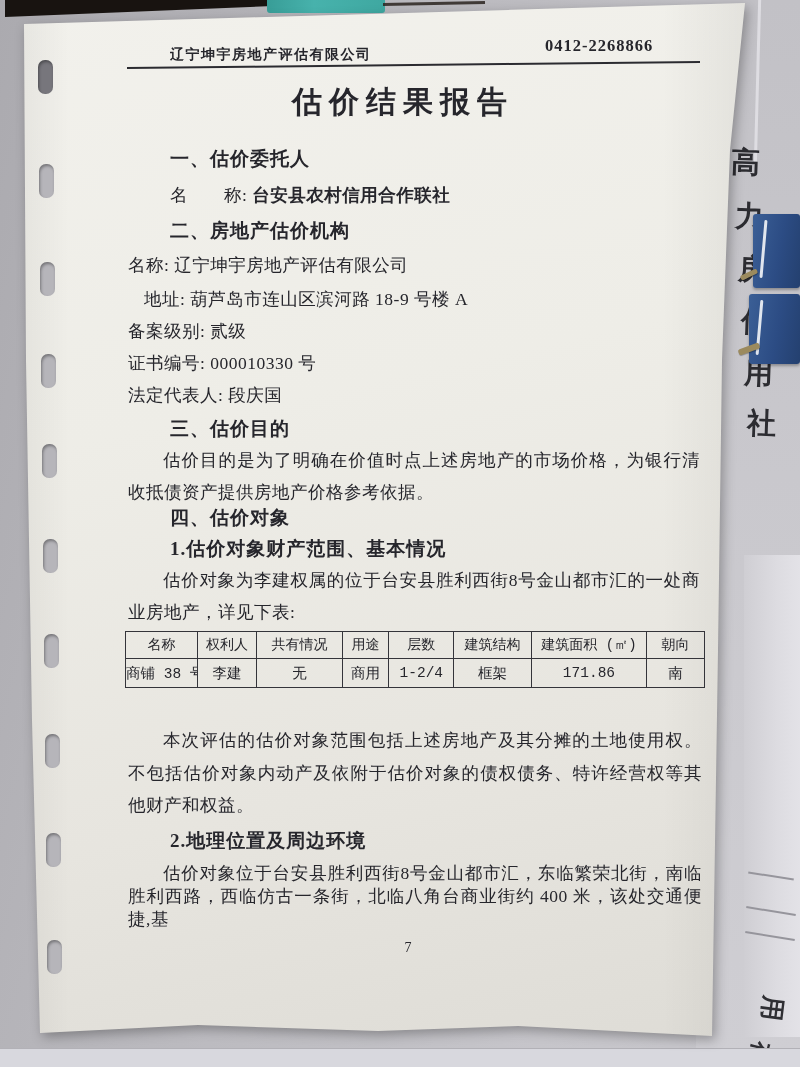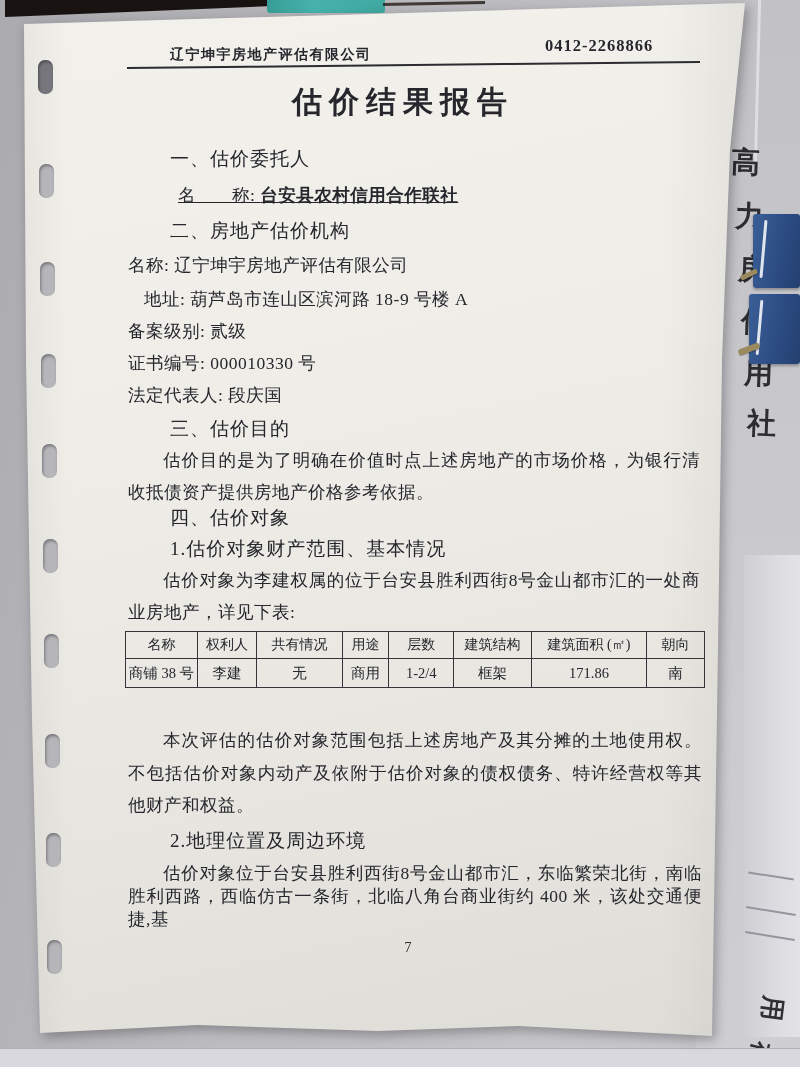--- a/index.html
+++ b/index.html
@@ -43,25 +43,25 @@
   .hole{position:absolute;width:15px;height:34px;border-radius:7px;background:#b6b5ba;
     box-shadow:inset 1px 2px 3px rgba(0,0,0,.35);}
   .hole.dark{background:#77767c;}
   
   .abs{position:absolute;}
   .hdr-company{left:152px;top:46px;font-size:14px;font-weight:bold;letter-spacing:1.5px;}
   .hdr-phone{left:527px;top:36px;font-size:16.5px;font-weight:bold;letter-spacing:1px;}
   .hdr-rule{left:109px;top:64px;width:573px;height:2.4px;background:#2b2b30;transform:rotate(-0.6deg);}
   .doc-title{left:385px;top:82px;transform:translateX(-50%);white-space:nowrap;
     font-size:30px;font-weight:bold;letter-spacing:7px;}
-  .h2{font-size:19px;font-weight:normal;letter-spacing:1px;white-space:nowrap;}
+  .h2{font-size:19px;font-weight:bold;letter-spacing:1px;white-space:nowrap;}
   .line{font-size:17.5px;white-space:nowrap;letter-spacing:.5px;}
   .para{font-size:17.5px;line-height:32px;text-align:justify;text-indent:2em;letter-spacing:.5px;}
   .bold{font-weight:bold;}
-  table.obj{border-collapse:collapse;width:580px;font-size:14px;table-layout:fixed;}
+  table.obj{border-collapse:collapse;width:580px;font-size:14px;table-layout:fixed;font-family:Liberation Mono, monospace;}
   table.obj th,table.obj td{border:1.4px solid #34343a;text-align:center;font-weight:normal;
     padding:0;height:26px;overflow:hidden;white-space:nowrap;}
   table.obj td{height:28px;font-size:14.5px;}
   .pgnum{left:390px;top:940px;transform:translateX(-50%);font-size:14px;}
 </style>
 </head>
 <body>
 
 <div class="stage">
 
@@ -102,21 +102,21 @@
       <div class="hole" style="left:28px;top:833px;"></div>
       <div class="hole" style="left:29px;top:940px;"></div>
 
       <div class="abs hdr-company">辽宁坤宇房地产评估有限公司</div>
       <div class="abs hdr-phone">0412-2268866</div>
       <div class="abs hdr-rule"></div>
 
       <div class="abs doc-title">估价结果报告</div>
 
       <div class="abs h2" style="left:152px;top:146px;">一、估价委托人</div>
-      <div class="abs line" style="left:160px;top:183px;text-decoration:underline;"><span>名　　称: </span><span class="bold">台安县农村信用合作联社</span></div>
+      <div class="abs line" style="left:152px;top:183px;"><span>名　　称: </span><span class="bold">台安县农村信用合作联社</span></div>
 
       <div class="abs h2" style="left:152px;top:218px;">二、房地产估价机构</div>
       <div class="abs line" style="left:110px;top:253px;">名称: 辽宁坤宇房地产评估有限公司</div>
       <div class="abs line" style="left:126px;top:287px;">地址: 葫芦岛市连山区滨河路 18-9 号楼 A</div>
       <div class="abs line" style="left:110px;top:319px;">备案级别: 贰级</div>
       <div class="abs line" style="left:110px;top:351px;">证书编号: 000010330 号</div>
       <div class="abs line" style="left:110px;top:383px;">法定代表人: 段庆国</div>
 
       <div class="abs h2" style="left:152px;top:416px;">三、估价目的</div>
       <div class="abs para" style="left:110px;top:444px;width:572px;">估价目的是为了明确在价值时点上述房地产的市场价格，为银行清收抵债资产提供房地产价格参考依据。</div>

